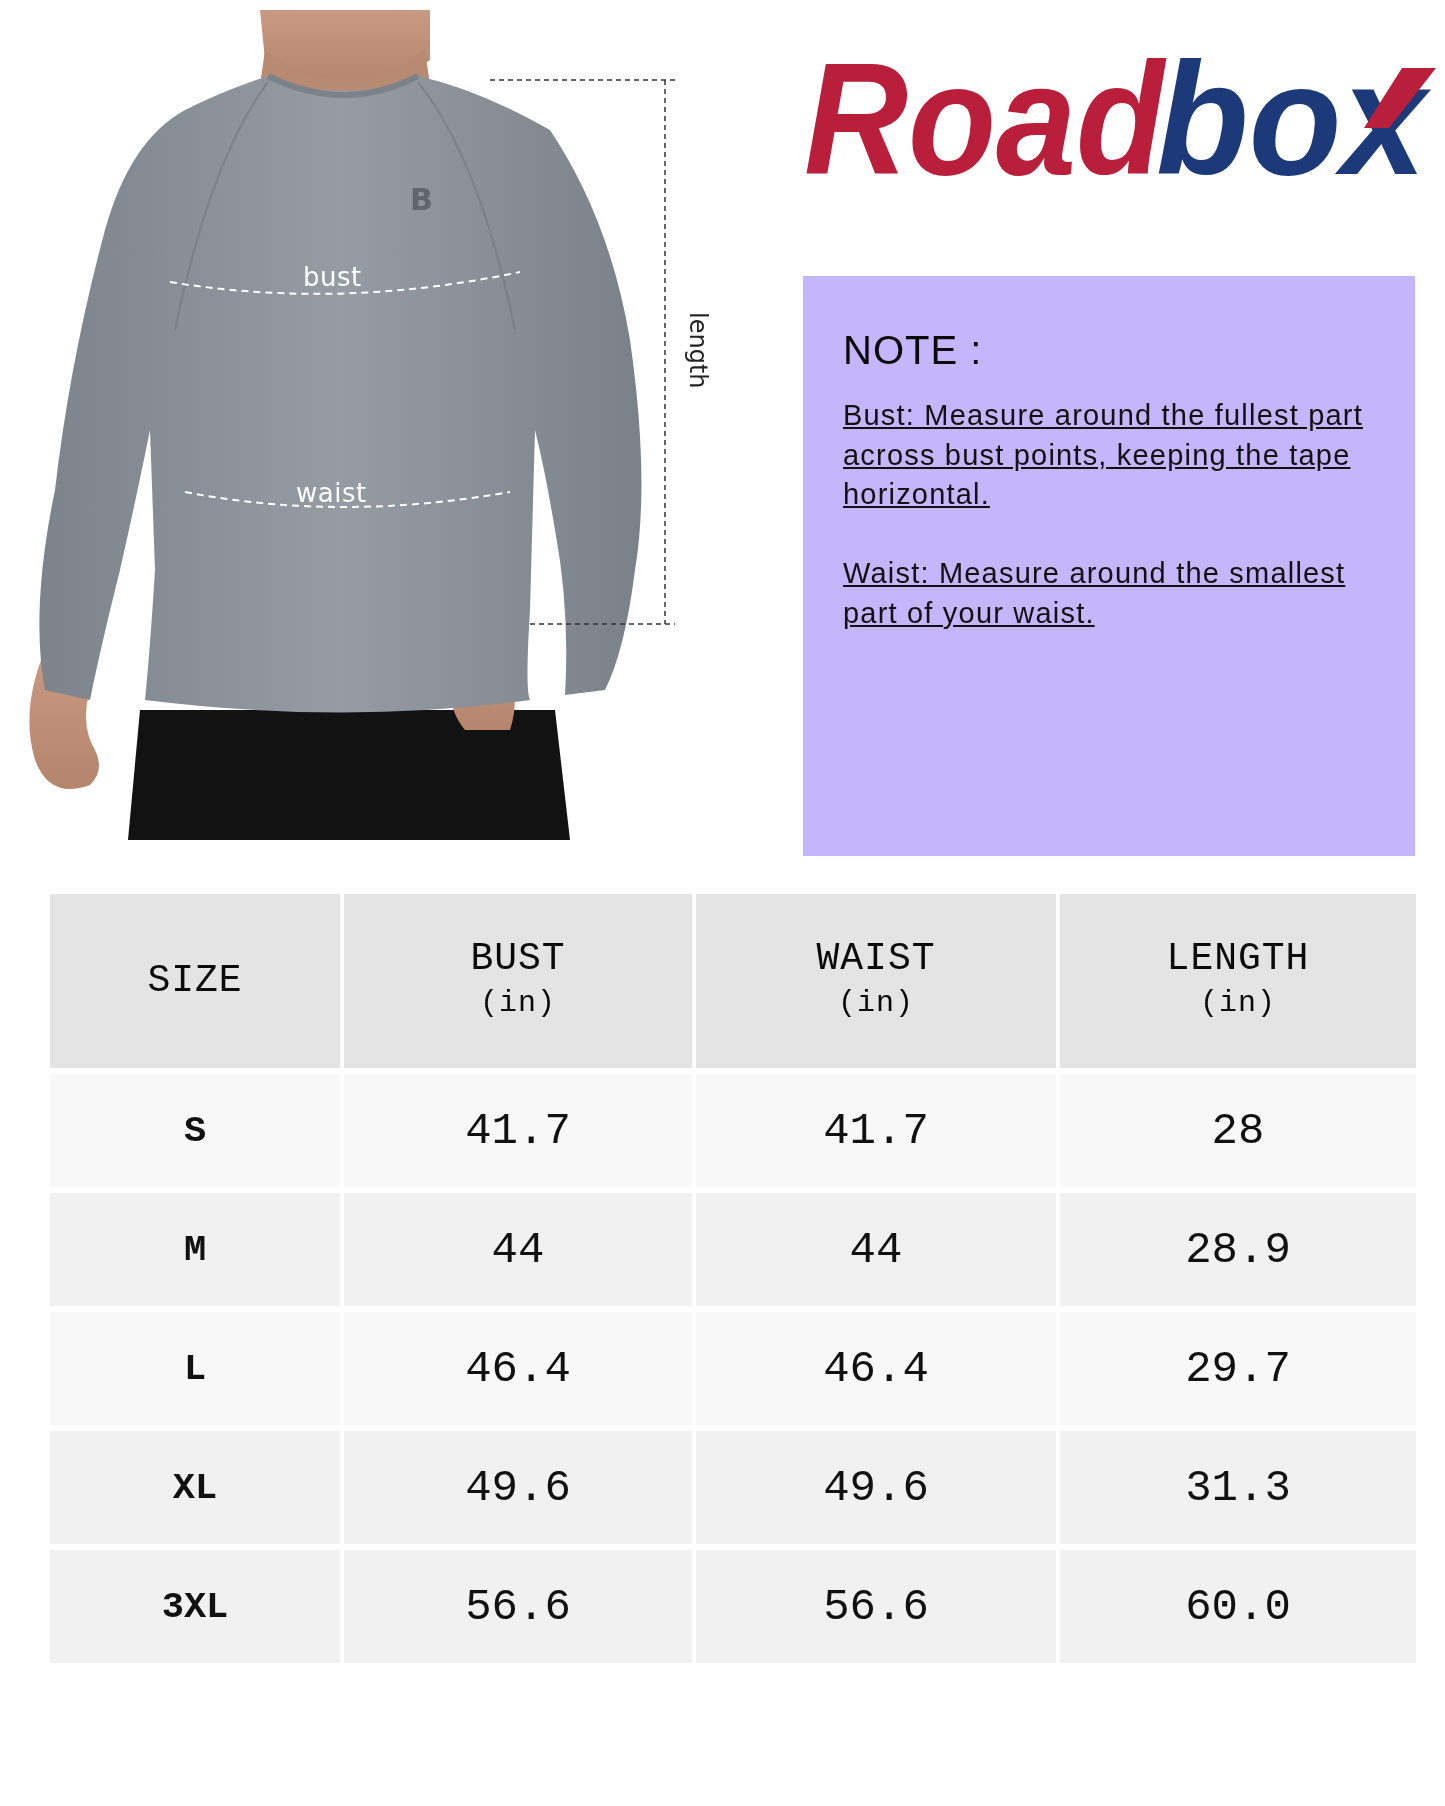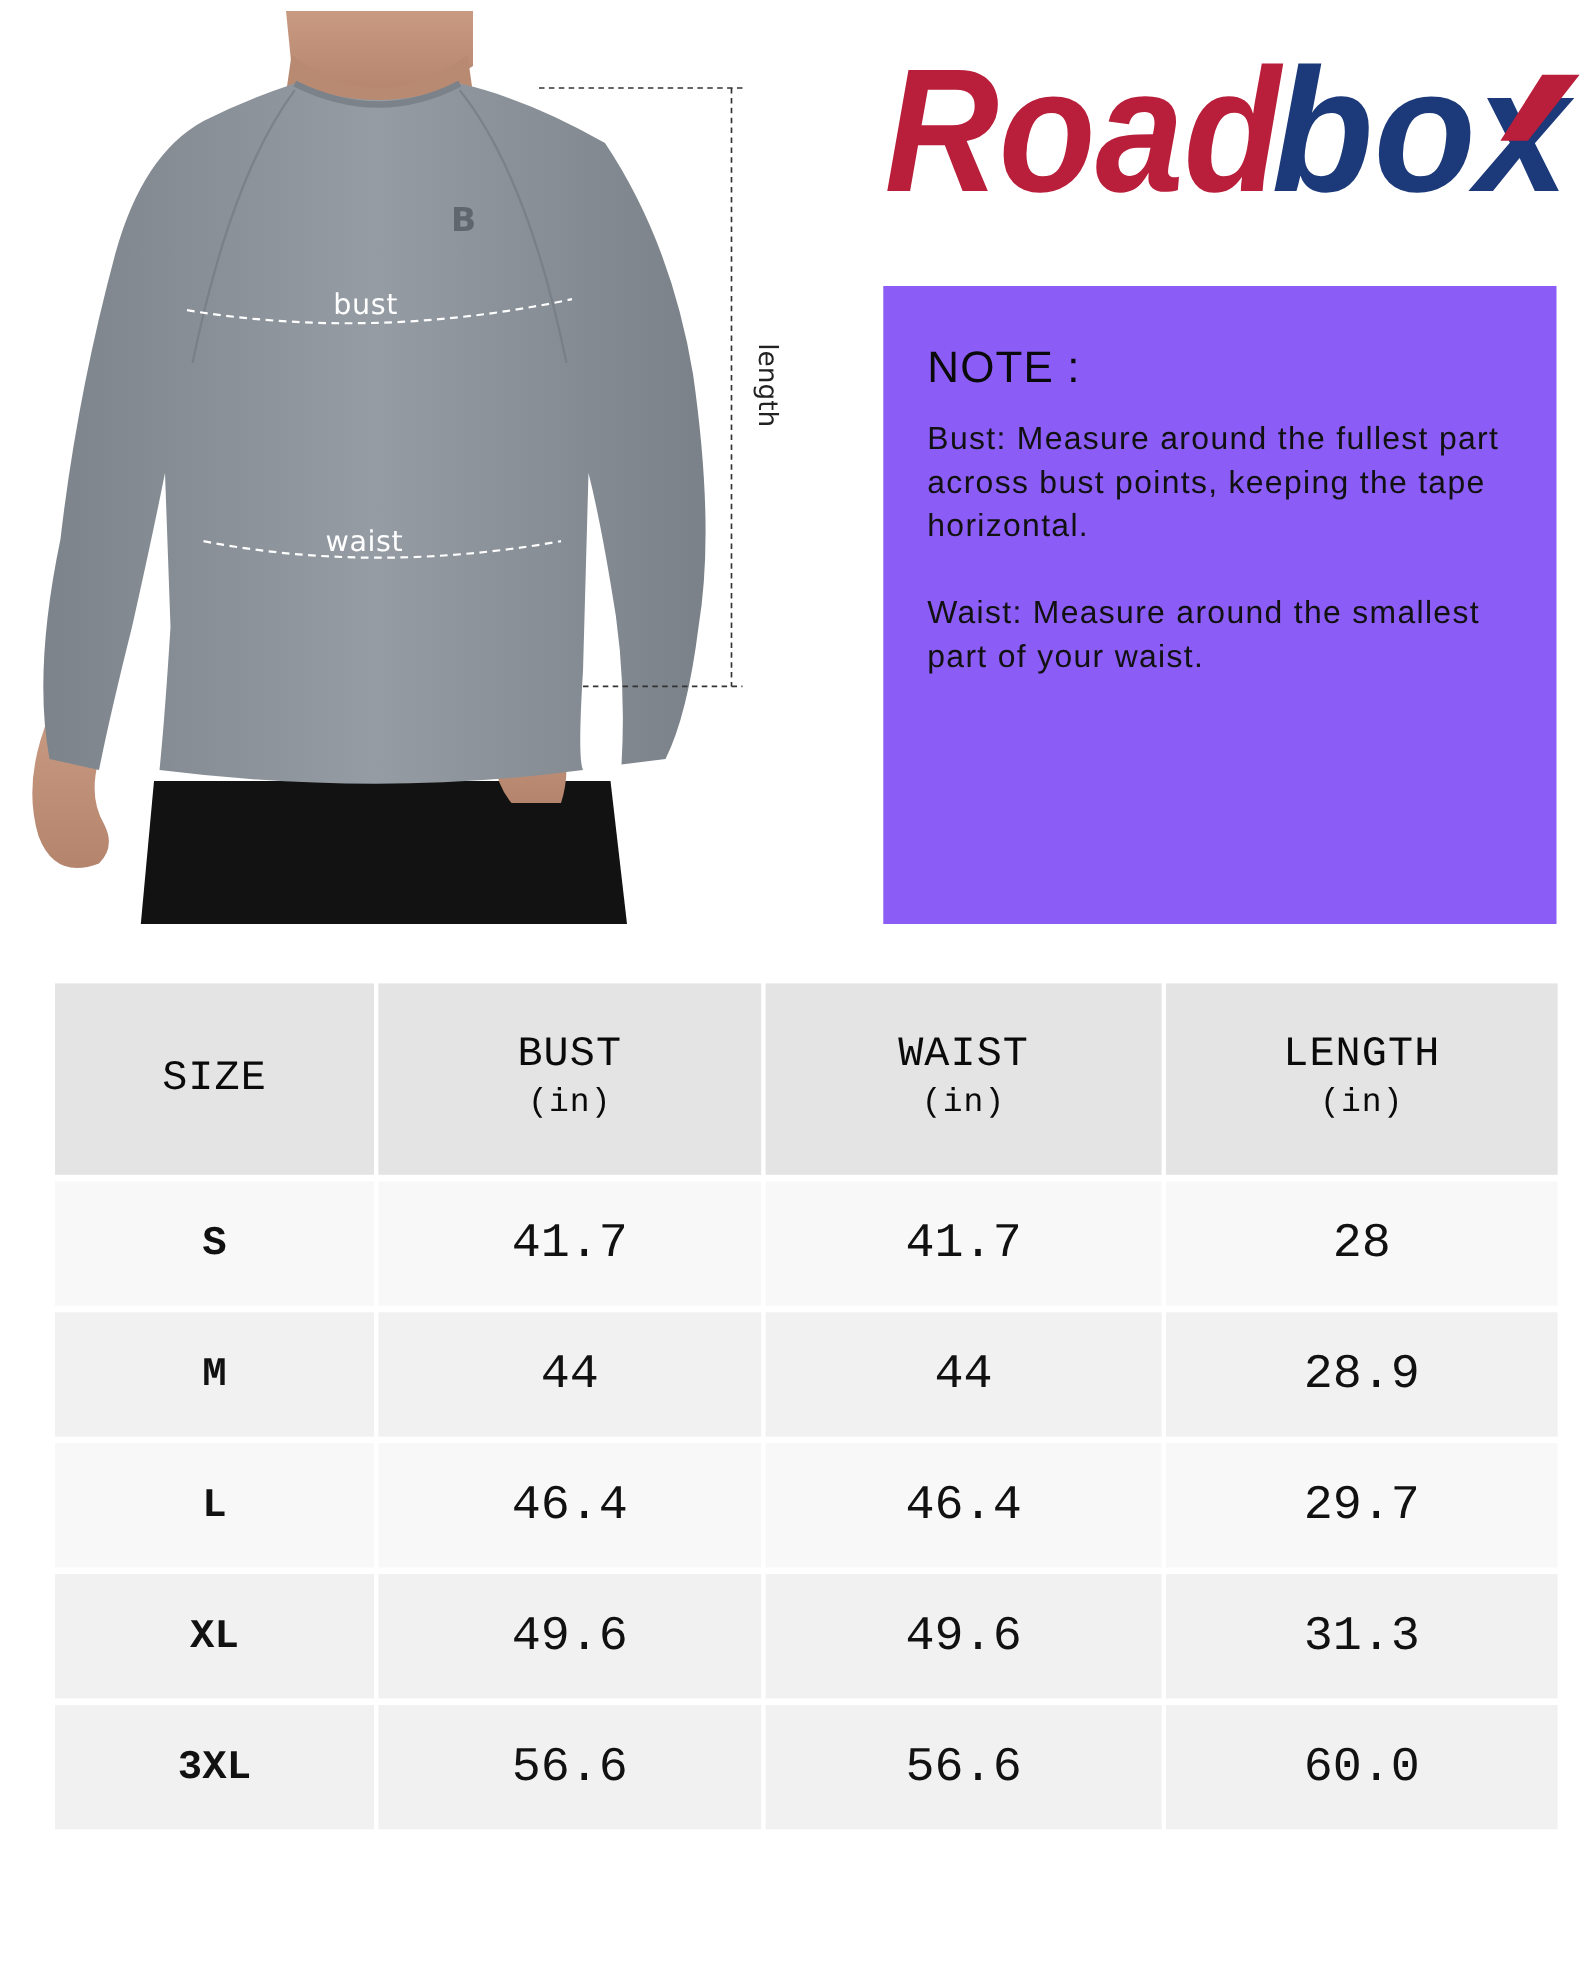--- a/index.html
+++ b/index.html
@@ -11,25 +11,25 @@
     .photo svg { display: block; }
     .measure-label { position: absolute; color: #ffffff; font-family: "DejaVu Sans", sans-serif;
                      font-size: 26px; letter-spacing: 0.5px; }
     .length-label { position: absolute; font-family: "DejaVu Sans", sans-serif; font-size: 24px;
                     color: #222; transform: rotate(90deg); transform-origin: left top; }
 
     
     .logo { position: absolute; left: 804px; top: 44px; width: 640px; height: 140px; text-decoration: underline; }
 
     
-    .note { position: absolute; left: 803px; top: 260px; width: 612px; height: 580px; background: #8b5cf6; }
+    .note { position: absolute; left: 803px; top: 276px; width: 612px; height: 580px; background: #c4b5fd; }
     .note-title { position: absolute; left: 40px; top: 52px; font-size: 40px; font-weight: normal;
                   letter-spacing: 1px; color: #0a0a0a; }
     .note-body { position: absolute; left: 40px; top: 120px; width: 560px; font-size: 29px;
-                 line-height: 39.5px; letter-spacing: 1.2px; color: #111; }
+                 line-height: 39.5px; letter-spacing: 1.2px; color: #111; text-decoration: underline; }
     .note-body p { margin: 0 0 39.5px 0; }
 
     
     .size-table { position: absolute; left: 46px; top: 888px; width: 1370px;
                   border-collapse: separate; border-spacing: 4px 6px; table-layout: fixed; font-family: Liberation Mono, monospace; }
     .size-table col.c0 { width: 290px; }
     .size-table col.c1 { width: 348px; }
     .size-table col.c2 { width: 360px; }
     .size-table col.c3 { width: 356px; }
     .size-table th { background: #e4e4e4; height: 174px; font-weight: normal; font-size: 38px;

